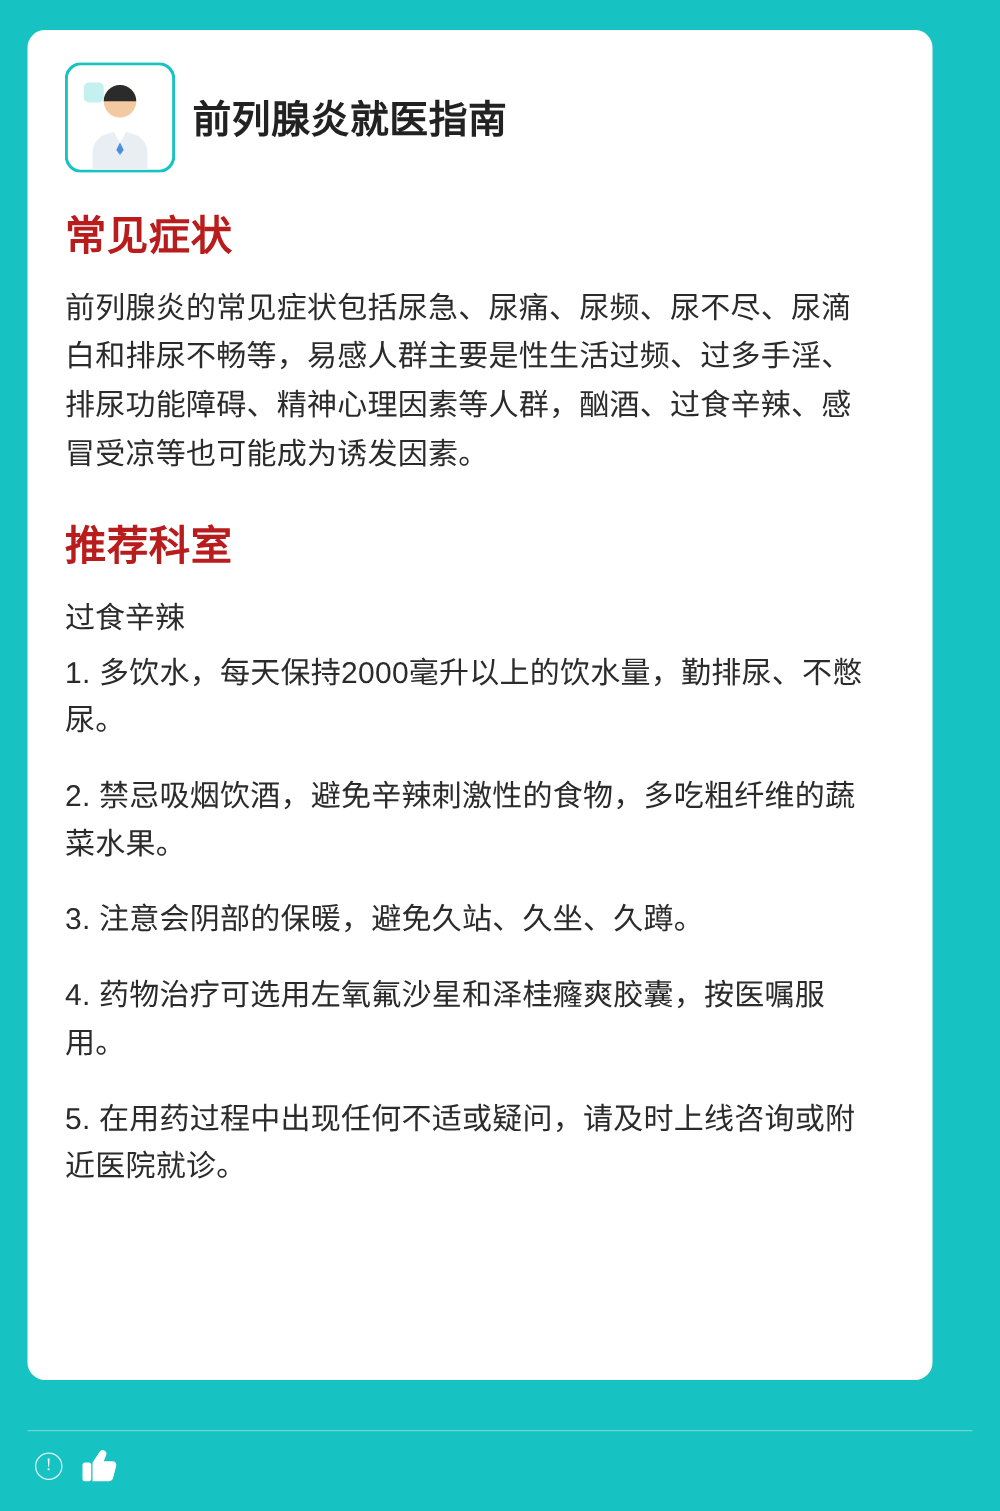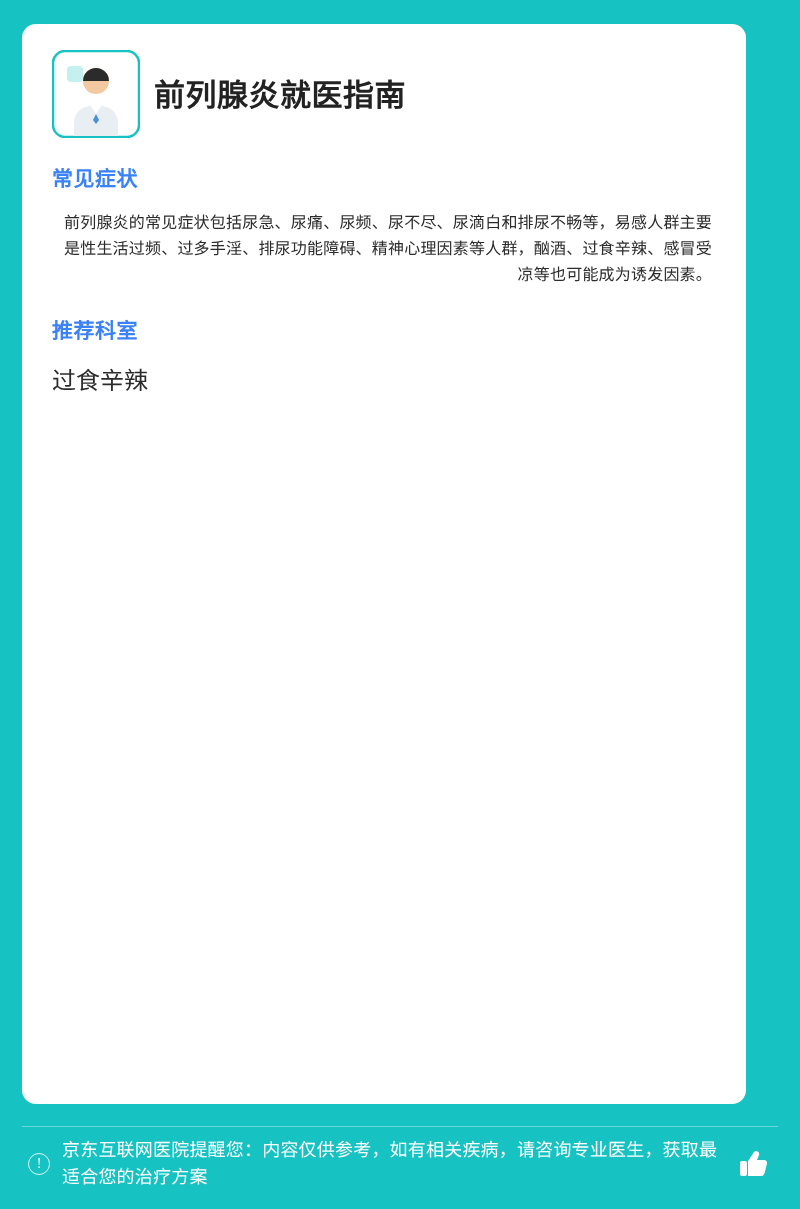--- a/index.html
+++ b/index.html
@@ -15,21 +15,21 @@
     height: 1209px;
     background: #16c2c2;
     padding: 24px 22px;
   }
   .card {
     position: relative;
     width: 724px;
     min-height: 1080px;
     background: #ffffff;
     border-radius: 14px;
-    padding: 30px 34px 26px 30px;
+    padding: 30px 46px 26px 30px;
   }
   
   .header {
     display: flex;
     align-items: flex-start;
     gap: 14px;
     margin-bottom: 24px;
   }
   .doctor-avatar {
     width: 88px;
@@ -42,33 +42,32 @@
   .title {
     font-size: 31px;
     font-weight: bold;
     color: #222222;
     line-height: 1.3;
     padding-top: 22px;
     letter-spacing: 0.5px;
   }
   
   .section-heading {
-    font-size: 21px;
+    font-size: 33px;
     font-weight: bold;
-    color: #3b82f6;
+    color: #b91c1c;
     margin: 26px 0 18px 0;
     letter-spacing: 0.5px;
   }
   .section-heading.first { margin-top: 6px; }
   .body-text {
-    font-size: 16px;
+    font-size: 24px;
     line-height: 1.62;
     color: #2b2b2b;
     letter-spacing: 0.2px;
-    text-align: right;
   }
   .plain-line {
     font-size: 24px;
     line-height: 1.6;
     color: #2b2b2b;
     margin-bottom: 6px;
   }
   .tips { margin-top: 4px; }
   .tip-item {
     font-size: 24px;
@@ -139,26 +138,32 @@
       </div>
       <div class="title">前列腺炎就医指南</div>
     </div>
 
     <h2 class="section-heading first">常见症状</h2>
     <p class="body-text">前列腺炎的常见症状包括尿急、尿痛、尿频、尿不尽、尿滴白和排尿不畅等，易感人群主要是性生活过频、过多手淫、排尿功能障碍、精神心理因素等人群，酗酒、过食辛辣、感冒受凉等也可能成为诱发因素。</p>
 
     <h2 class="section-heading">推荐科室</h2>
     <p class="plain-line">过食辛辣</p>
 
+    <div class="tips">
+      <p class="tip-item">1. 多饮水，每天保持2000毫升以上的饮水量，勤排尿、不憋尿。</p>
+      <p class="tip-item">2. 禁忌吸烟饮酒，避免辛辣刺激性的食物，多吃粗纤维的蔬菜水果。</p>
+      <p class="tip-item">3. 注意会阴部的保暖，避免久站、久坐、久蹲。</p>
+      <p class="tip-item">4. 药物治疗可选用左氧氟沙星和泽桂癃爽胶囊，按医嘱服用。</p>
+      <p class="tip-item">5. 在用药过程中出现任何不适或疑问，请及时上线咨询或附近医院就诊。</p>
+    </div>
 
   </div>
 
   <div class="footer">
     <div class="info-icon">!</div>
-    <div class="footer-text">京东互联网医院提醒您：内容仅供参考，如有相关疾病，请咨询专业医生，获取最适合您的治疗方案</div>
     <div class="thumb-icon">
       <svg width="34" height="34" viewBox="0 0 34 34" xmlns="http://www.w3.org/2000/svg">
         <path d="M11 14 l6 -9 a3 3 0 0 1 5 3 l-2 5 h7 a3 3 0 0 1 3 3.6 l-2.4 9.4 a4 4 0 0 1 -4 3 H11 z" fill="#ffffff"></path>
         <rect x="3" y="14" width="7" height="15" rx="2" fill="#ffffff"></rect>
       </svg>
     </div>
   </div>
 
 </div>
 

